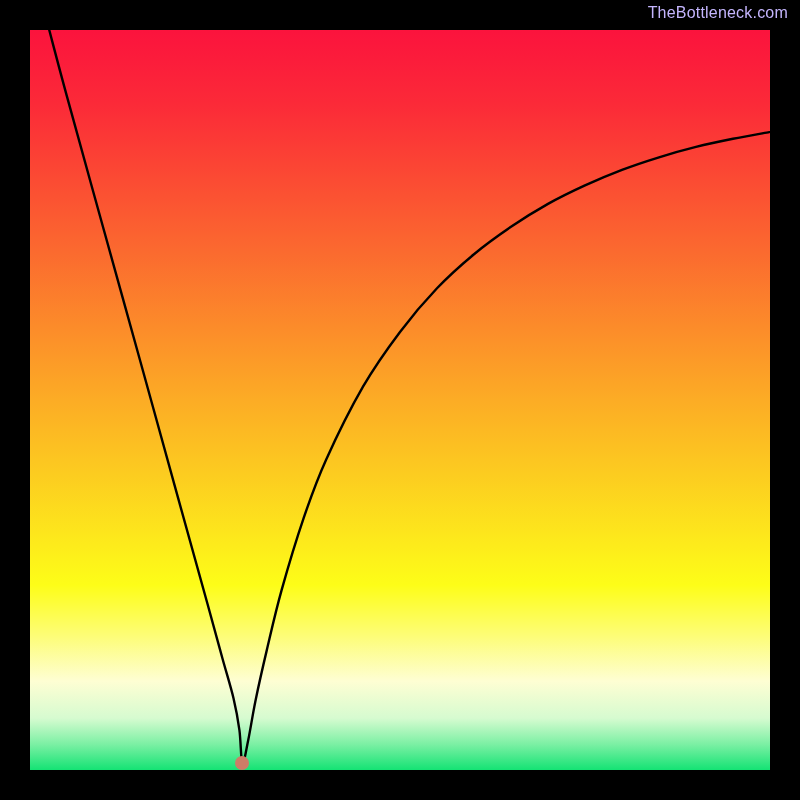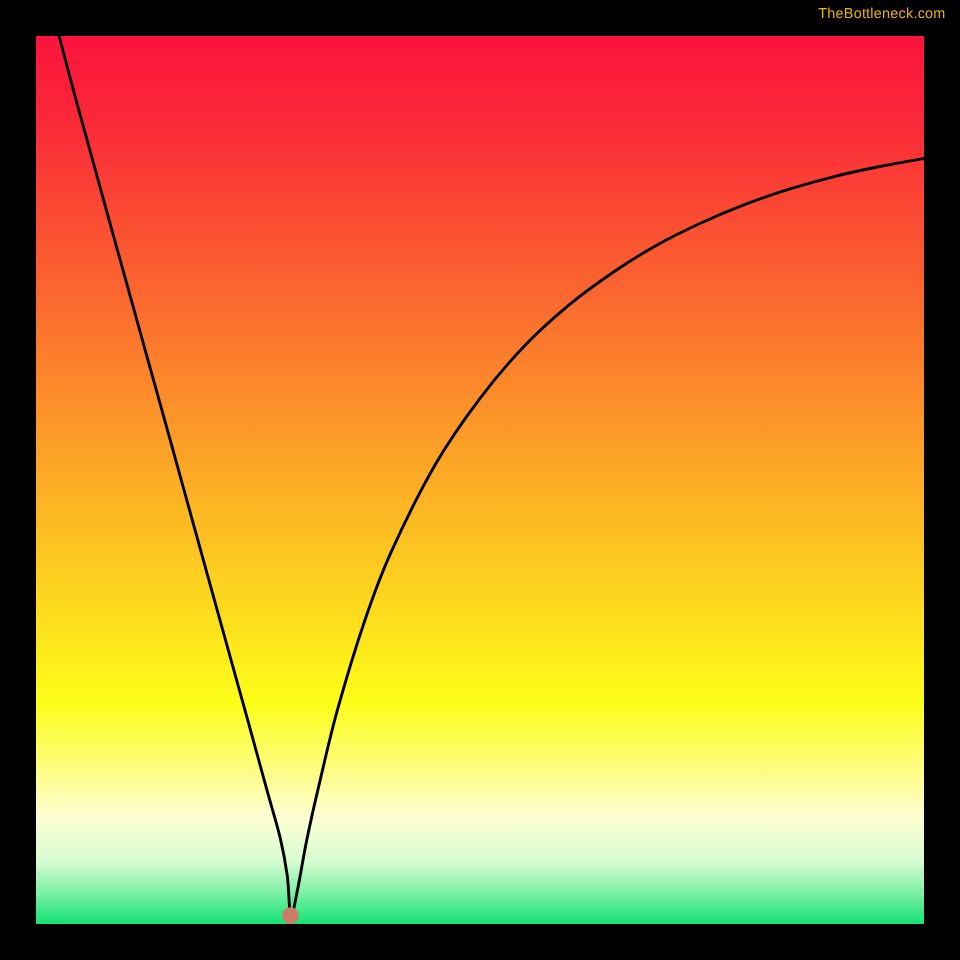--- a/index.html
+++ b/index.html
@@ -13,22 +13,22 @@
   .stage {
     position: relative;
     width: 800px;
     height: 800px;
     background: #000;
   }
   .watermark {
     position: absolute;
     top: 4px;
     right: 12px;
-    color: #eab308;
-    font-size: 12px;
+    color: #c4b5fd;
+    font-size: 16px;
     font-weight: 500;
     letter-spacing: 0.2px;
     z-index: 5;
   }
   .plot-area {
     position: absolute;
     left: 30px;
     top: 30px;
     width: 740px;
     height: 740px;

